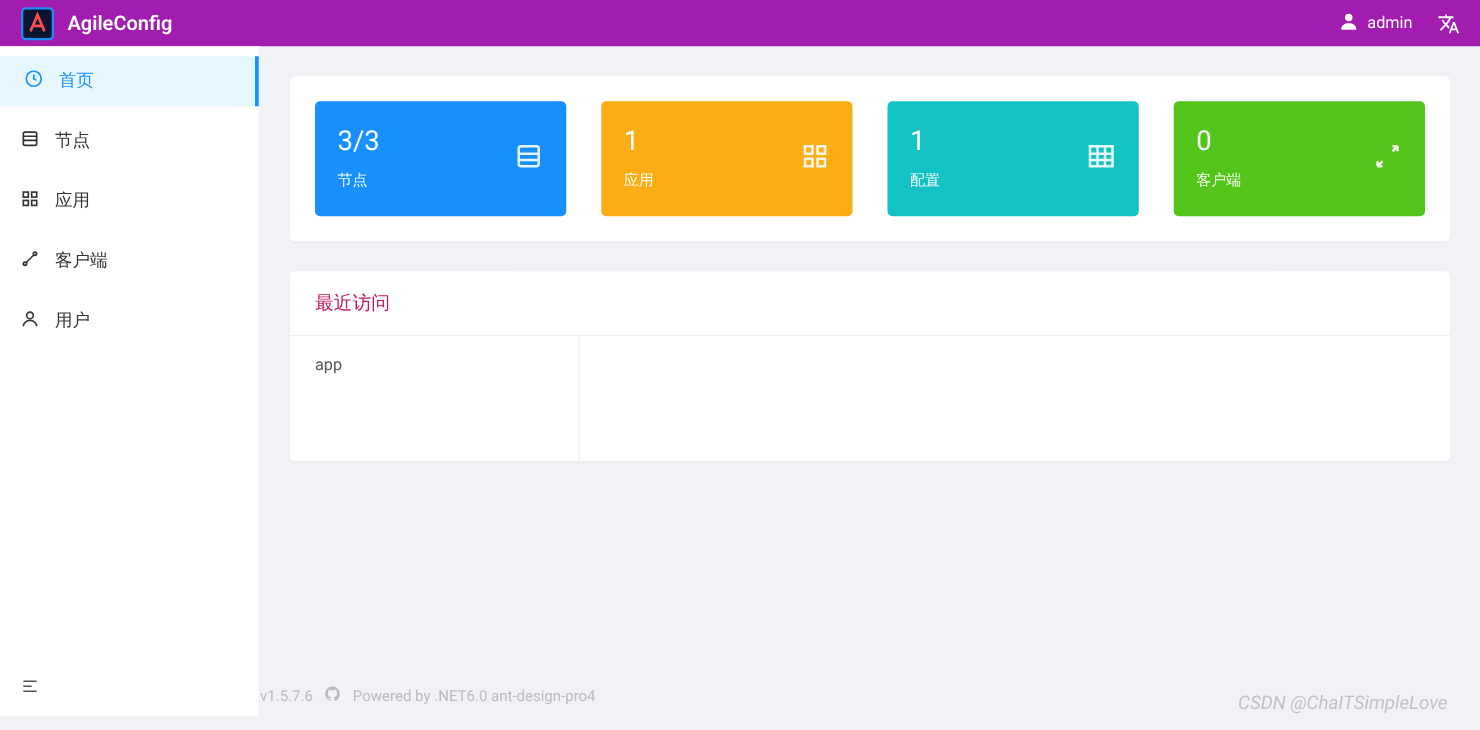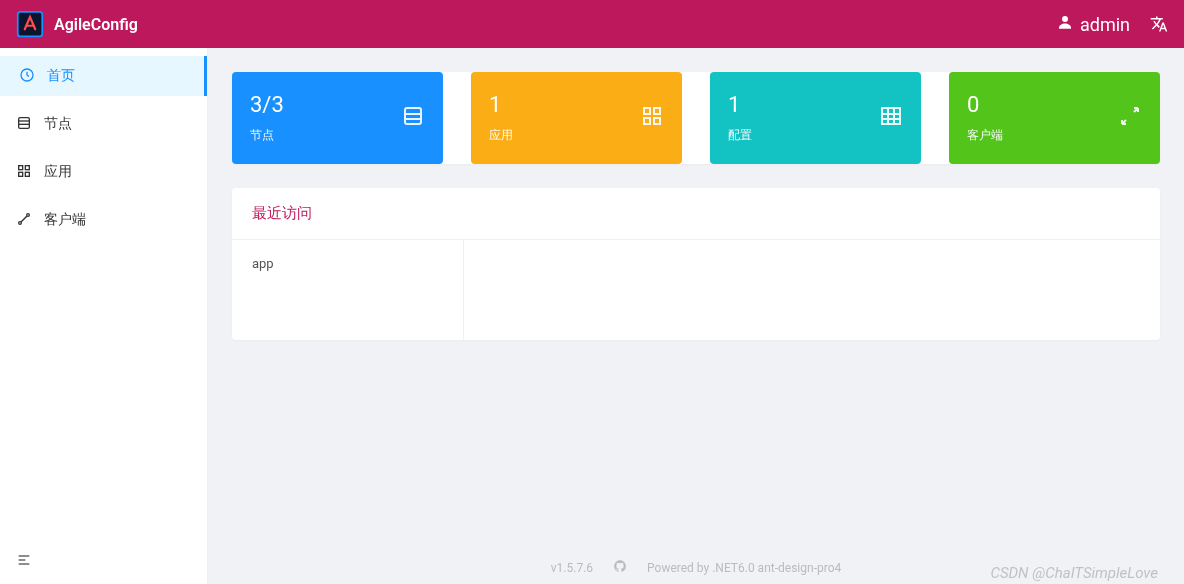--- a/index.html
+++ b/index.html
@@ -1,52 +1,52 @@
 <!DOCTYPE html>
 <html><head>
   <meta charset="utf-8">
   <style>
     * { margin: 0; padding: 0; box-sizing: border-box; }
     body { font-family: -apple-system, BlinkMacSystemFont, "Segoe UI", Roboto, sans-serif; background: #f0f2f5; height: 584px; width: 1184px; overflow: hidden; }
     
-    .header { height: 48px; background: #be185d; color: #fff; display: flex; align-items: center; justify-content: space-between; padding: 0 16px; }
+    .header { height: 37px; background: #a21caf; color: #fff; display: flex; align-items: center; justify-content: space-between; padding: 0 16px; }
     .header-left { display: flex; align-items: center; gap: 10px; }
     .logo { width: 28px; height: 28px; display: flex; align-items: center; justify-content: center; }
     .app-title { font-size: 16px; font-weight: 600; }
     .header-right { display: flex; align-items: center; gap: 20px; }
-    .user-block { display: flex; align-items: center; gap: 6px; font-size: 18px; cursor: pointer; justify-content: center; }
+    .user-block { display: flex; align-items: center; gap: 6px; font-size: 13px; cursor: pointer; justify-content: center; }
     .lang-icon { cursor: pointer; display: flex; align-items: center; }
     
     .body { display: flex; height: calc(584px - 48px); }
     
     .sidebar { width: 208px; background: #fff; display: flex; flex-direction: column; justify-content: space-between; border-right: 1px solid #f0f0f0; }
     .sidebar-menu { padding-top: 8px; }
     .sidebar-item { display: flex; align-items: center; gap: 12px; padding: 0 16px; height: 40px; font-size: 14px; color: #333; cursor: pointer; margin-bottom: 8px; }
     .sidebar-item.active { background: #e6f7ff; color: #1890ff; border-right: 3px solid #1890ff; padding-left: 19px; }
     .sidebar-item svg { width: 16px; height: 16px; flex-shrink: 0; }
     .sidebar-footer { padding: 12px 16px; cursor: pointer; display:flex; }
     
     .main { flex: 1; padding: 24px; overflow: auto; position: relative; }
     
-    .stats-card { background: #fff; border-radius: 4px; display: flex; gap: 28px; box-shadow: 0 1px 2px rgba(0,0,0,0.03); }
+    .stats-card { background: #fff; border-radius: 4px; padding: 20px; display: flex; gap: 28px; box-shadow: 0 1px 2px rgba(0,0,0,0.03); }
     .stat-box { flex: 1; border-radius: 4px; padding: 16px 18px; color: #fff; display: flex; justify-content: space-between; align-items: center; min-height: 92px; }
     .stat-text { display: flex; flex-direction: column; gap: 10px; }
     .stat-value { font-size: 22px; font-weight: 400; }
     .stat-label { font-size: 12px; opacity: 0.95; }
     .stat-icon { opacity: 0.9; }
     .stat-icon svg { width: 24px; height: 24px; stroke: #fff; fill: none; }
     
     .recent-card { background: #fff; border-radius: 4px; margin-top: 24px; box-shadow: 0 1px 2px rgba(0,0,0,0.03); }
     .recent-header { padding: 16px 20px; font-size: 15px; color: #be185d; border-bottom: 1px solid #f0f0f0; }
     .recent-body { display: flex; }
     .recent-col { padding: 16px 20px; width: 232px; border-right: 1px solid #f0f0f0; display:flex; flex-direction:column; min-height: 100px; }
     .recent-col .item { font-size: 13px; color: #555; cursor: pointer; }
     .recent-col-rest { flex: 1; }
     
-    .footer { position: absolute; bottom: 8px; left: 0; right: 0; text-align: center; font-size: 12px; color: #bbb; display: flex; align-items: center; justify-content: center; gap: 20px; }
+    .footer { position: absolute; bottom: 8px; left: 0; right: 0; text-align: center; font-size: 12px; color: #bbb; display: flex; align-items: center; gap: 9px; }
     .watermark { position: absolute; bottom: 2px; right: 26px; font-size: 15px; color: rgba(120,120,120,0.4); font-style: italic; pointer-events:none; }
   </style>
 </head>
 <body>
 
 <div class="header">
   <div class="header-left">
     <div class="logo">
       <svg width="28" height="28" viewBox="0 0 32 32">
           <rect x="2" y="2" width="28" height="28" rx="3" fill="#0b1530" stroke="#1890ff" stroke-width="2"></rect>
@@ -98,20 +98,27 @@
             </svg></span>
         <span>应用</span>
       </div>
       <div class="sidebar-item">
         <span><svg viewBox="0 0 24 24" fill="none" stroke="currentColor" stroke-width="2">
               <circle cx="6" cy="18" r="2"></circle>
               <circle cx="18" cy="6" r="2"></circle>
               <line x1="7.5" y1="16.5" x2="16.5" y2="7.5"></line>
             </svg></span>
         <span>客户端</span>
+      </div>
+      <div class="sidebar-item">
+        <span><svg viewBox="0 0 24 24" fill="none" stroke="currentColor" stroke-width="2">
+              <circle cx="12" cy="8" r="4"></circle>
+              <path d="M4 21c0-4 4-7 8-7s8 3 8 7"></path>
+            </svg></span>
+        <span>用户</span>
       </div>
     </div>
     <div class="sidebar-footer">
       <span><svg width="16" height="16" viewBox="0 0 24 24" fill="none" stroke="#555" stroke-width="2">
             <line x1="4" y1="6" x2="20" y2="6"></line>
             <line x1="4" y1="12" x2="14" y2="12"></line>
             <line x1="4" y1="18" x2="20" y2="18"></line>
           </svg></span>
     </div>
   </div>

